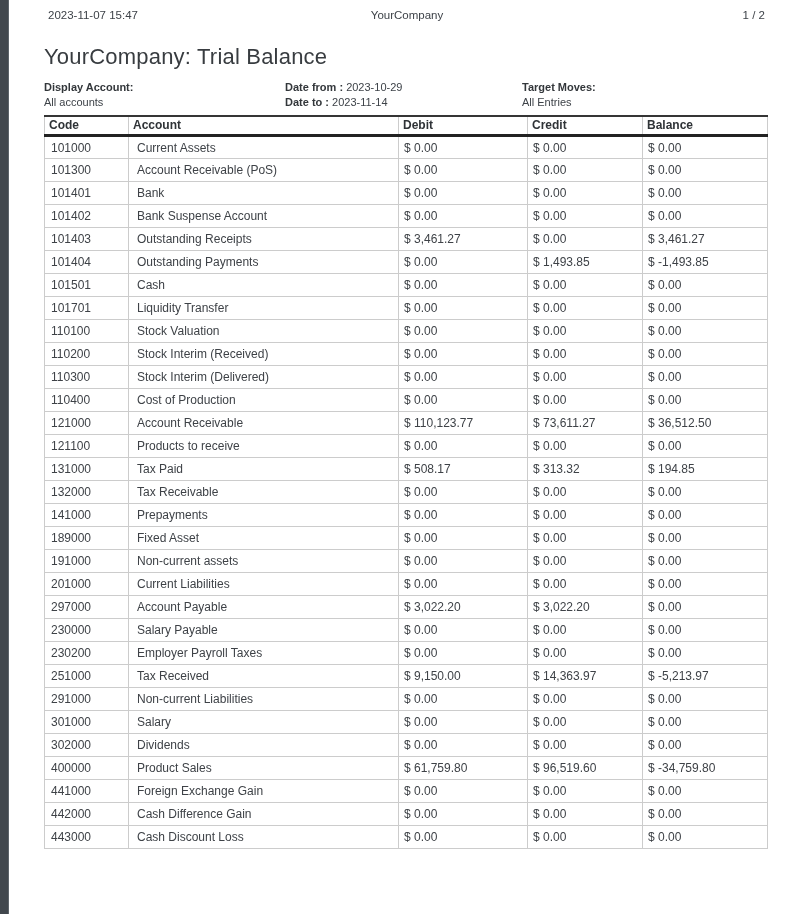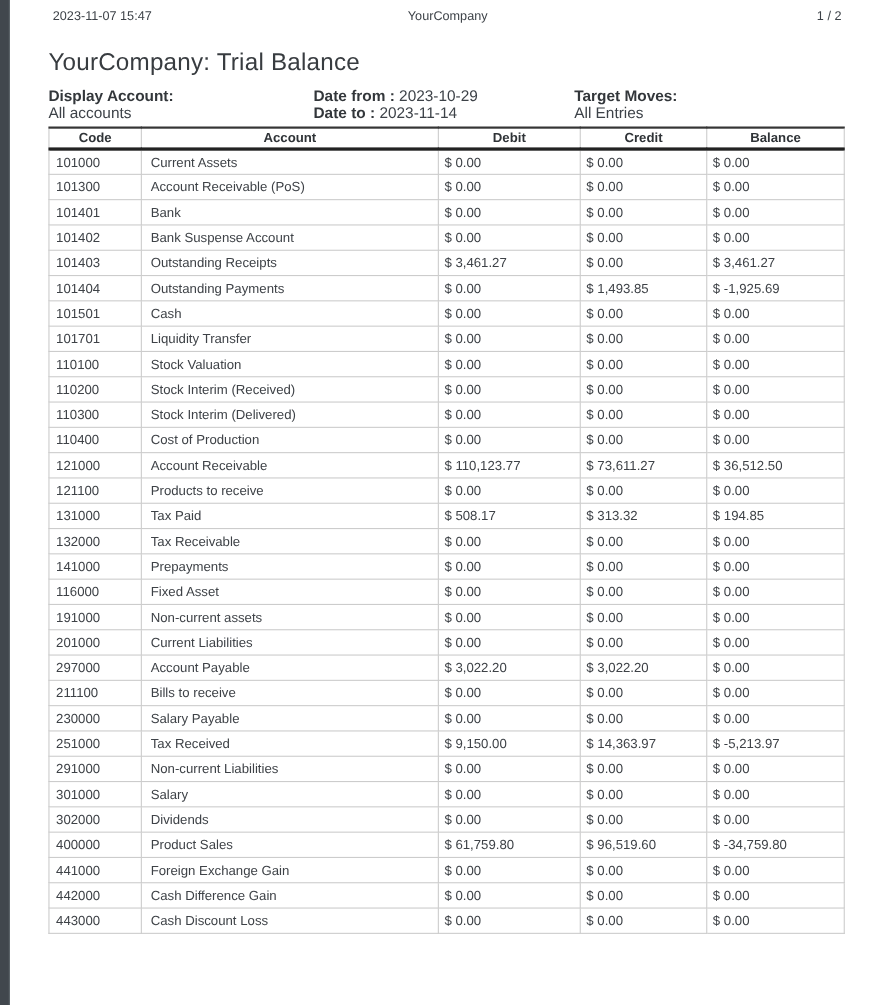--- a/index.html
+++ b/index.html
@@ -41,21 +41,21 @@
     font-size: 22px;
     font-weight: 400;
     color: #383c40;
     letter-spacing: 0.2px;
   }
 
   
   .filters {
     display: flex;
     margin: 10px 4px 0 34px;
-    font-size: 14px;
+    font-size: 11px;
     line-height: 15px;
     color: #3d4248;
   }
   .filters .fcol1 { width: 241px; }
   .filters .fcol2 { width: 237px; }
   .filters .fcol3 { width: 230px; }
   .filters b { color: #33373b; }
 
   
   table.trial-balance {
@@ -72,21 +72,21 @@
   col.c-credit  { width: 115px; }
   col.c-balance { width: 125px; }
 
   thead tr {
     border-top: 2px solid #353535;
     border-bottom: 3px solid #222222;
   }
   thead th {
     font-weight: bold;
     color: #2f3337;
-    text-align: center;
+    text-align: left;
     height: 16px;
     padding: 1px 4px 2px 4px;
     border-left: 1px solid #cccccc;
     border-right: 1px solid #cccccc;
     white-space: nowrap;
     overflow: hidden;
   }
   tbody td {
     height: 23px;
     border: 1px solid #cccccc;
@@ -181,21 +181,21 @@
           <td class="col-account">Outstanding Receipts</td>
           <td class="col-money">$ 3,461.27</td>
           <td class="col-money">$ 0.00</td>
           <td class="col-money">$ 3,461.27</td>
         </tr>
         <tr>
           <td class="col-code">101404</td>
           <td class="col-account">Outstanding Payments</td>
           <td class="col-money">$ 0.00</td>
           <td class="col-money">$ 1,493.85</td>
-          <td class="col-money">$ -1,925.69</td>
+          <td class="col-money">$ -1,493.85</td>
         </tr>
         <tr>
           <td class="col-code">101501</td>
           <td class="col-account">Cash</td>
           <td class="col-money">$ 0.00</td>
           <td class="col-money">$ 0.00</td>
           <td class="col-money">$ 0.00</td>
         </tr>
         <tr>
           <td class="col-code">101701</td>
@@ -261,21 +261,21 @@
           <td class="col-money">$ 0.00</td>
         </tr>
         <tr>
           <td class="col-code">141000</td>
           <td class="col-account">Prepayments</td>
           <td class="col-money">$ 0.00</td>
           <td class="col-money">$ 0.00</td>
           <td class="col-money">$ 0.00</td>
         </tr>
         <tr>
-          <td class="col-code">116000</td>
+          <td class="col-code">189000</td>
           <td class="col-account">Fixed Asset</td>
           <td class="col-money">$ 0.00</td>
           <td class="col-money">$ 0.00</td>
           <td class="col-money">$ 0.00</td>
         </tr>
         <tr>
           <td class="col-code">191000</td>
           <td class="col-account">Non-current assets</td>
           <td class="col-money">$ 0.00</td>
           <td class="col-money">$ 0.00</td>
@@ -289,29 +289,29 @@
           <td class="col-money">$ 0.00</td>
         </tr>
         <tr>
           <td class="col-code">297000</td>
           <td class="col-account">Account Payable</td>
           <td class="col-money">$ 3,022.20</td>
           <td class="col-money">$ 3,022.20</td>
           <td class="col-money">$ 0.00</td>
         </tr>
         <tr>
-          <td class="col-code">211100</td>
-          <td class="col-account">Bills to receive</td>
-          <td class="col-money">$ 0.00</td>
-          <td class="col-money">$ 0.00</td>
-          <td class="col-money">$ 0.00</td>
-        </tr>
-        <tr>
           <td class="col-code">230000</td>
           <td class="col-account">Salary Payable</td>
+          <td class="col-money">$ 0.00</td>
+          <td class="col-money">$ 0.00</td>
+          <td class="col-money">$ 0.00</td>
+        </tr>
+        <tr>
+          <td class="col-code">230200</td>
+          <td class="col-account">Employer Payroll Taxes</td>
           <td class="col-money">$ 0.00</td>
           <td class="col-money">$ 0.00</td>
           <td class="col-money">$ 0.00</td>
         </tr>
         <tr>
           <td class="col-code">251000</td>
           <td class="col-account">Tax Received</td>
           <td class="col-money">$ 9,150.00</td>
           <td class="col-money">$ 14,363.97</td>
           <td class="col-money">$ -5,213.97</td>

